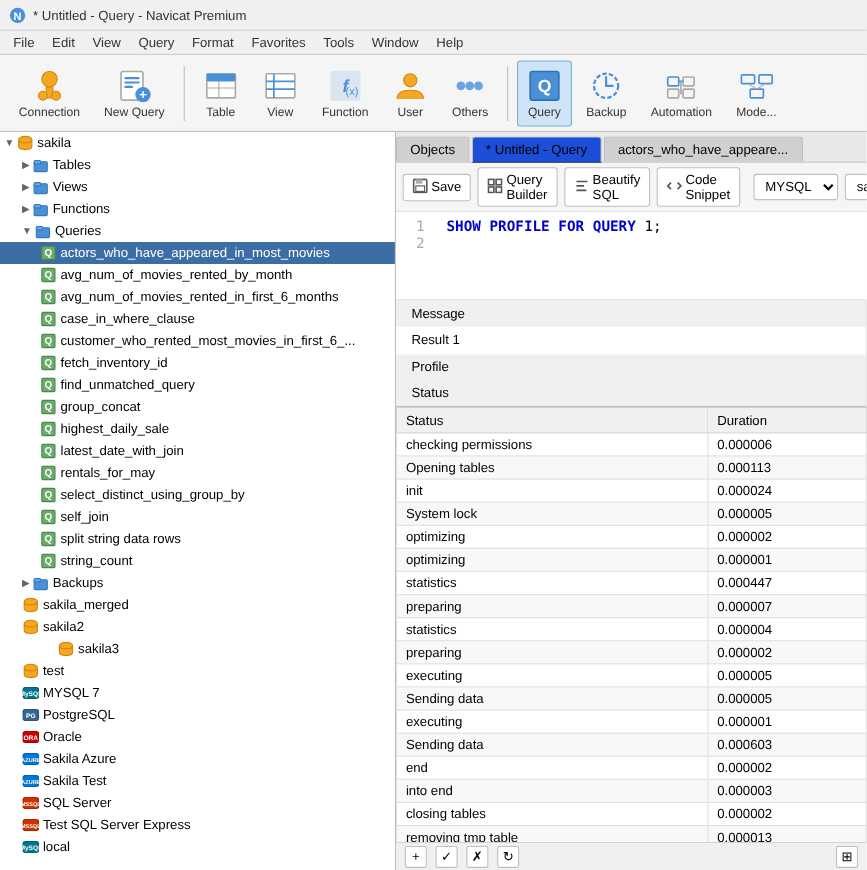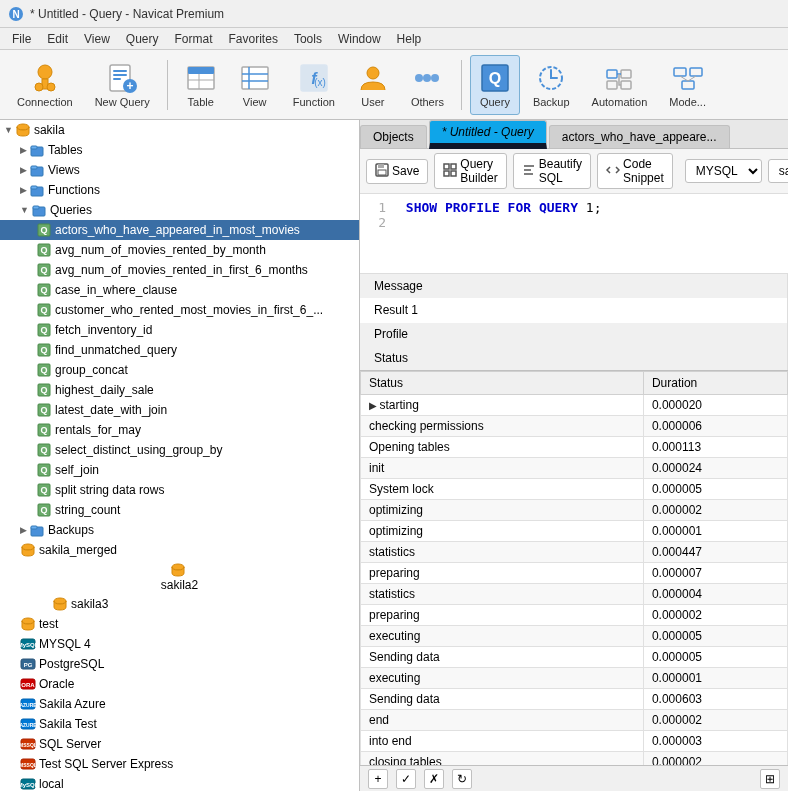--- a/index.html
+++ b/index.html
@@ -31,21 +31,21 @@
     .tree-item { display: flex; align-items: center; padding: 2px 4px; cursor: pointer; white-space: nowrap; }
     .tree-icon { width: 16px; height: 16px; margin-right: 3px; display: inline-flex; align-items: center; justify-content: center; }
     .tree-label { font-size: 12px; }
 
     
     .right-panel { flex: 1; display: flex; flex-direction: column; background: #fff; overflow: hidden; }
 
     
     .tabs-bar { display: flex; background: #e8e8e8; border-bottom: 1px solid #c0c0c0; min-height: 28px; align-items: flex-end; }
     .tab { padding: 4px 12px; border: 1px solid #c0c0c0; border-bottom: none; background: #d0d0d0; font-size: 12px; cursor: pointer; margin-right: 2px; border-radius: 3px 3px 0 0; }
-    .tab.active { background: #0ea5e9; border-bottom: 6px solid #0f172a; margin-bottom: -1px; z-index: 1; font-style: italic; }
+    .tab.active { background: #1d4ed8; border-bottom: 1px solid #0f172a; margin-bottom: -1px; z-index: 1; }
 
     
     .query-toolbar { display: flex; align-items: center; padding: 4px 6px; background: #f5f5f5; border-bottom: 1px solid #ddd; gap: 6px; }
     .query-btn { display: flex; align-items: center; gap: 3px; padding: 3px 8px; border: 1px solid #c0c0c0; border-radius: 3px; background: #fff; cursor: pointer; font-size: 12px; }
     .query-select { padding: 3px 6px; border: 1px solid #c0c0c0; border-radius: 3px; font-size: 12px; background: #fff; cursor: pointer; }
 
     
     .query-editor { background: #fff; padding: 6px; font-family: monospace; font-size: 13px; flex: 0 0 80px; overflow: hidden; border-bottom: 1px solid #ddd; }
     .line-num { color: #aaa; margin-right: 12px; user-select: none; display: inline-block; width: 20px; text-align: right; }
     .sql-keyword { color: #0000cd; font-weight: bold; }
@@ -436,21 +436,21 @@
     <div class="tree-item" style="padding-left:4px;">
       <span style="width:16px;display:inline-block;"></span>
       <span class="tree-icon">
         <svg width="16" height="16" viewBox="0 0 16 16">
             <ellipse cx="8" cy="5" rx="6" ry="3" fill="#f5a623" stroke="#d4880a" stroke-width="1"></ellipse>
             <path d="M2 5 Q2 8 8 8 Q14 8 14 5 L14 11 Q14 14 8 14 Q2 14 2 11 Z" fill="#f5a623" stroke="#d4880a" stroke-width="1"></path>
           </svg>
       </span>
       <span class="tree-label">sakila_merged</span>
     </div>
-    <div class="tree-item" style="padding-left:4px;flex-direction:column;">
+    <div class="tree-item" style="padding-left:4px;">
       <span style="width:16px;display:inline-block;"></span>
       <span class="tree-icon">
         <svg width="16" height="16" viewBox="0 0 16 16">
             <ellipse cx="8" cy="5" rx="6" ry="3" fill="#f5a623" stroke="#d4880a" stroke-width="1"></ellipse>
             <path d="M2 5 Q2 8 8 8 Q14 8 14 5 L14 11 Q14 14 8 14 Q2 14 2 11 Z" fill="#f5a623" stroke="#d4880a" stroke-width="1"></path>
           </svg>
       </span>
       <span class="tree-label">sakila2</span>
     </div>
     <div class="tree-item" style="padding-left:4px;margin-left:32px;">
@@ -475,21 +475,21 @@
     </div>
 
     <div class="tree-item" style="padding-left:4px;">
       <span style="width:16px;display:inline-block;"></span>
       <span class="tree-icon">
         <svg width="16" height="16" viewBox="0 0 16 16">
             <rect x="1" y="3" width="14" height="10" rx="2" fill="#00758f" stroke="#005f73" stroke-width="1"></rect>
             <text x="8" y="11" text-anchor="middle" font-size="6" fill="white" font-weight="bold">MySQL</text>
           </svg>
       </span>
-      <span class="tree-label">MYSQL 4</span>
+      <span class="tree-label">MYSQL 7</span>
     </div>
     <div class="tree-item" style="padding-left:4px;">
       <span style="width:16px;display:inline-block;"></span>
       <span class="tree-icon">
         <svg width="16" height="16" viewBox="0 0 16 16">
             <rect x="1" y="3" width="14" height="10" rx="2" fill="#336791" stroke="#2a5478" stroke-width="1"></rect>
             <text x="8" y="11" text-anchor="middle" font-size="6" fill="white" font-weight="bold">PG</text>
           </svg>
       </span>
       <span class="tree-label">PostgreSQL</span>
@@ -631,24 +631,20 @@
 
     <div class="result-table-wrap">
       <table class="result-table">
         <thead>
           <tr>
             <th>Status</th>
             <th>Duration</th>
           </tr>
         </thead>
         <tbody id="profile-tbody">
-        <tr>
-              <td><span class="arrow-cell">▶ </span><span>starting</span></td>
-              <td>0.000020</td>
-            </tr>
             <tr>
               <td><span>checking permissions</span></td>
               <td>0.000006</td>
             </tr>
             <tr>
               <td><span>Opening tables</span></td>
               <td>0.000113</td>
             </tr>
             <tr>
               <td><span>init</span></td>

